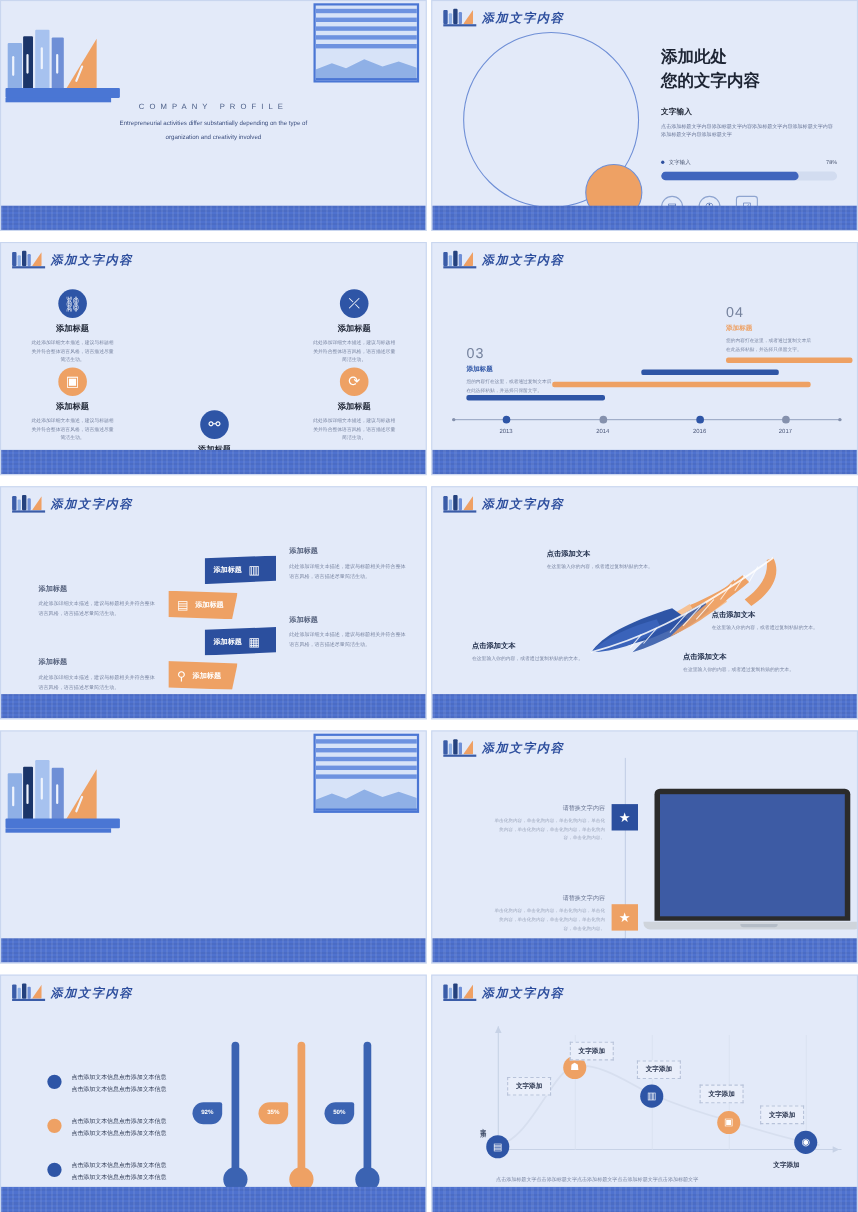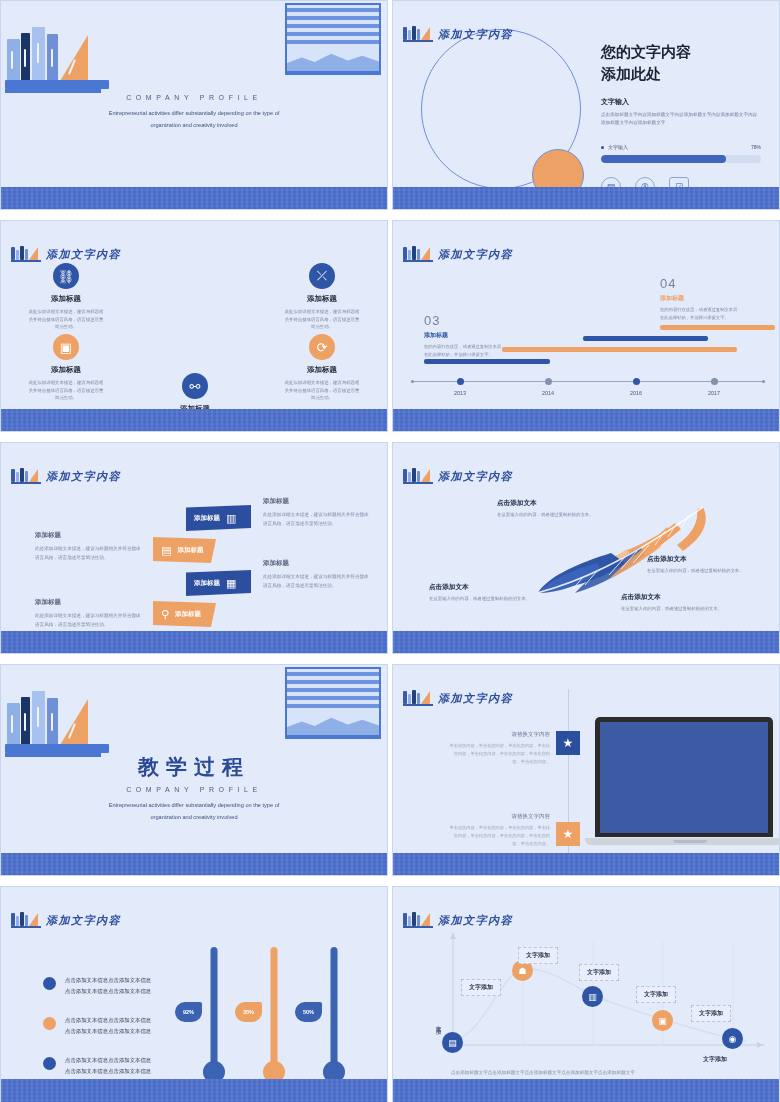--- a/index.html
+++ b/index.html
@@ -25,21 +25,21 @@
     background:#4f72cf;
   }
   .footer-band.tall{height:28px;}
   .footer-band:after{
     content:"";position:absolute;inset:0;
     background:
       repeating-linear-gradient(90deg, rgba(255,255,255,.07) 0 2px, transparent 2px 5px),
       repeating-linear-gradient(0deg, rgba(0,0,0,.05) 0 2px, transparent 2px 4px);
   }
   
-  .hdr{position:absolute;left:10px;top:25px;display:flex;align-items:center;gap:5px;z-index:5;}
+  .hdr{position:absolute;left:10px;top:7px;display:flex;align-items:center;gap:5px;z-index:5;}
   .logo-books{position:relative;width:30px;height:16px;}
   .logo-books i{position:absolute;bottom:2px;display:block;border-radius:1px;}
   .lb1{left:0;width:4px;height:13px;background:#3a5ca8;}
   .lb2{left:5px;width:3px;height:10px;background:#8fb0e6;}
   .lb3{left:9px;width:4px;height:14px;background:#24417e;}
   .lb4{left:14px;width:3px;height:11px;background:#6f8fd6;}
   .lb5{left:18px;width:0;height:0;border-left:9px solid transparent;border-bottom:13px solid #efa064;}
   .logo-base{position:absolute;left:0;bottom:0;width:30px;height:2px;background:#3a5ca8;}
   .hdr-title{
     font-family:"Liberation Serif","DejaVu Serif",serif;
@@ -192,22 +192,22 @@
           <i class="lb3"></i>
           <i class="lb4"></i>
           <i class="lb5"></i>
         <span class="logo-base"></span>
       </span>
       <span class="hdr-title">添加文字内容</span>
     </div>
     <div class="big-circle"></div>
     <div class="orange-dot"></div>
     <div class="s2-right">
+      <div class="s2-h">添加此处</div>
       <div class="s2-h">您的文字内容</div>
-      <div class="s2-h">添加此处</div>
       <div class="s2-sh">文字输入</div>
       <div class="s2-p">点击添加标题文字内容添加标题文字内容添加标题文字内容添加标题文字内容添加标题文字内容添加标题文字</div>
       <div class="s2-row">
         <span class="bl">
             <b></b>
           <span>文字输入</span>
           </span>
         <span>78%</span>
       </div>
       <div class="bar-track">
@@ -421,26 +421,20 @@
     </div>
     <div class="window">
       <div class="blind" style="top:3px;"></div>
         <div class="blind" style="top:11px;"></div>
       <div class="blind" style="top:19px;"></div>
         <div class="blind" style="top:27px;"></div>
       <div class="blind" style="top:35px;"></div>
       <div class="mtn"></div>
         <div class="sill"></div>
     </div>
-    <div class="cover-center">
-      <div class="cover-title">教学过程</div>
-      <div class="cover-sub">COMPANY PROFILE</div>
-      <div class="cover-desc">Entrepreneurial activities differ substantially depending  on the type of</div>
-      <div class="cover-desc" style="margin-top:1px">organization  and creativity involved</div>
-    </div>
     <div class="footer-band"></div>
   </div>
 
   <div class="slide">
     <div class="hdr">
       <span class="logo-books">
         <i class="lb1"></i>
           <i class="lb2"></i>
           <i class="lb3"></i>
           <i class="lb4"></i>

